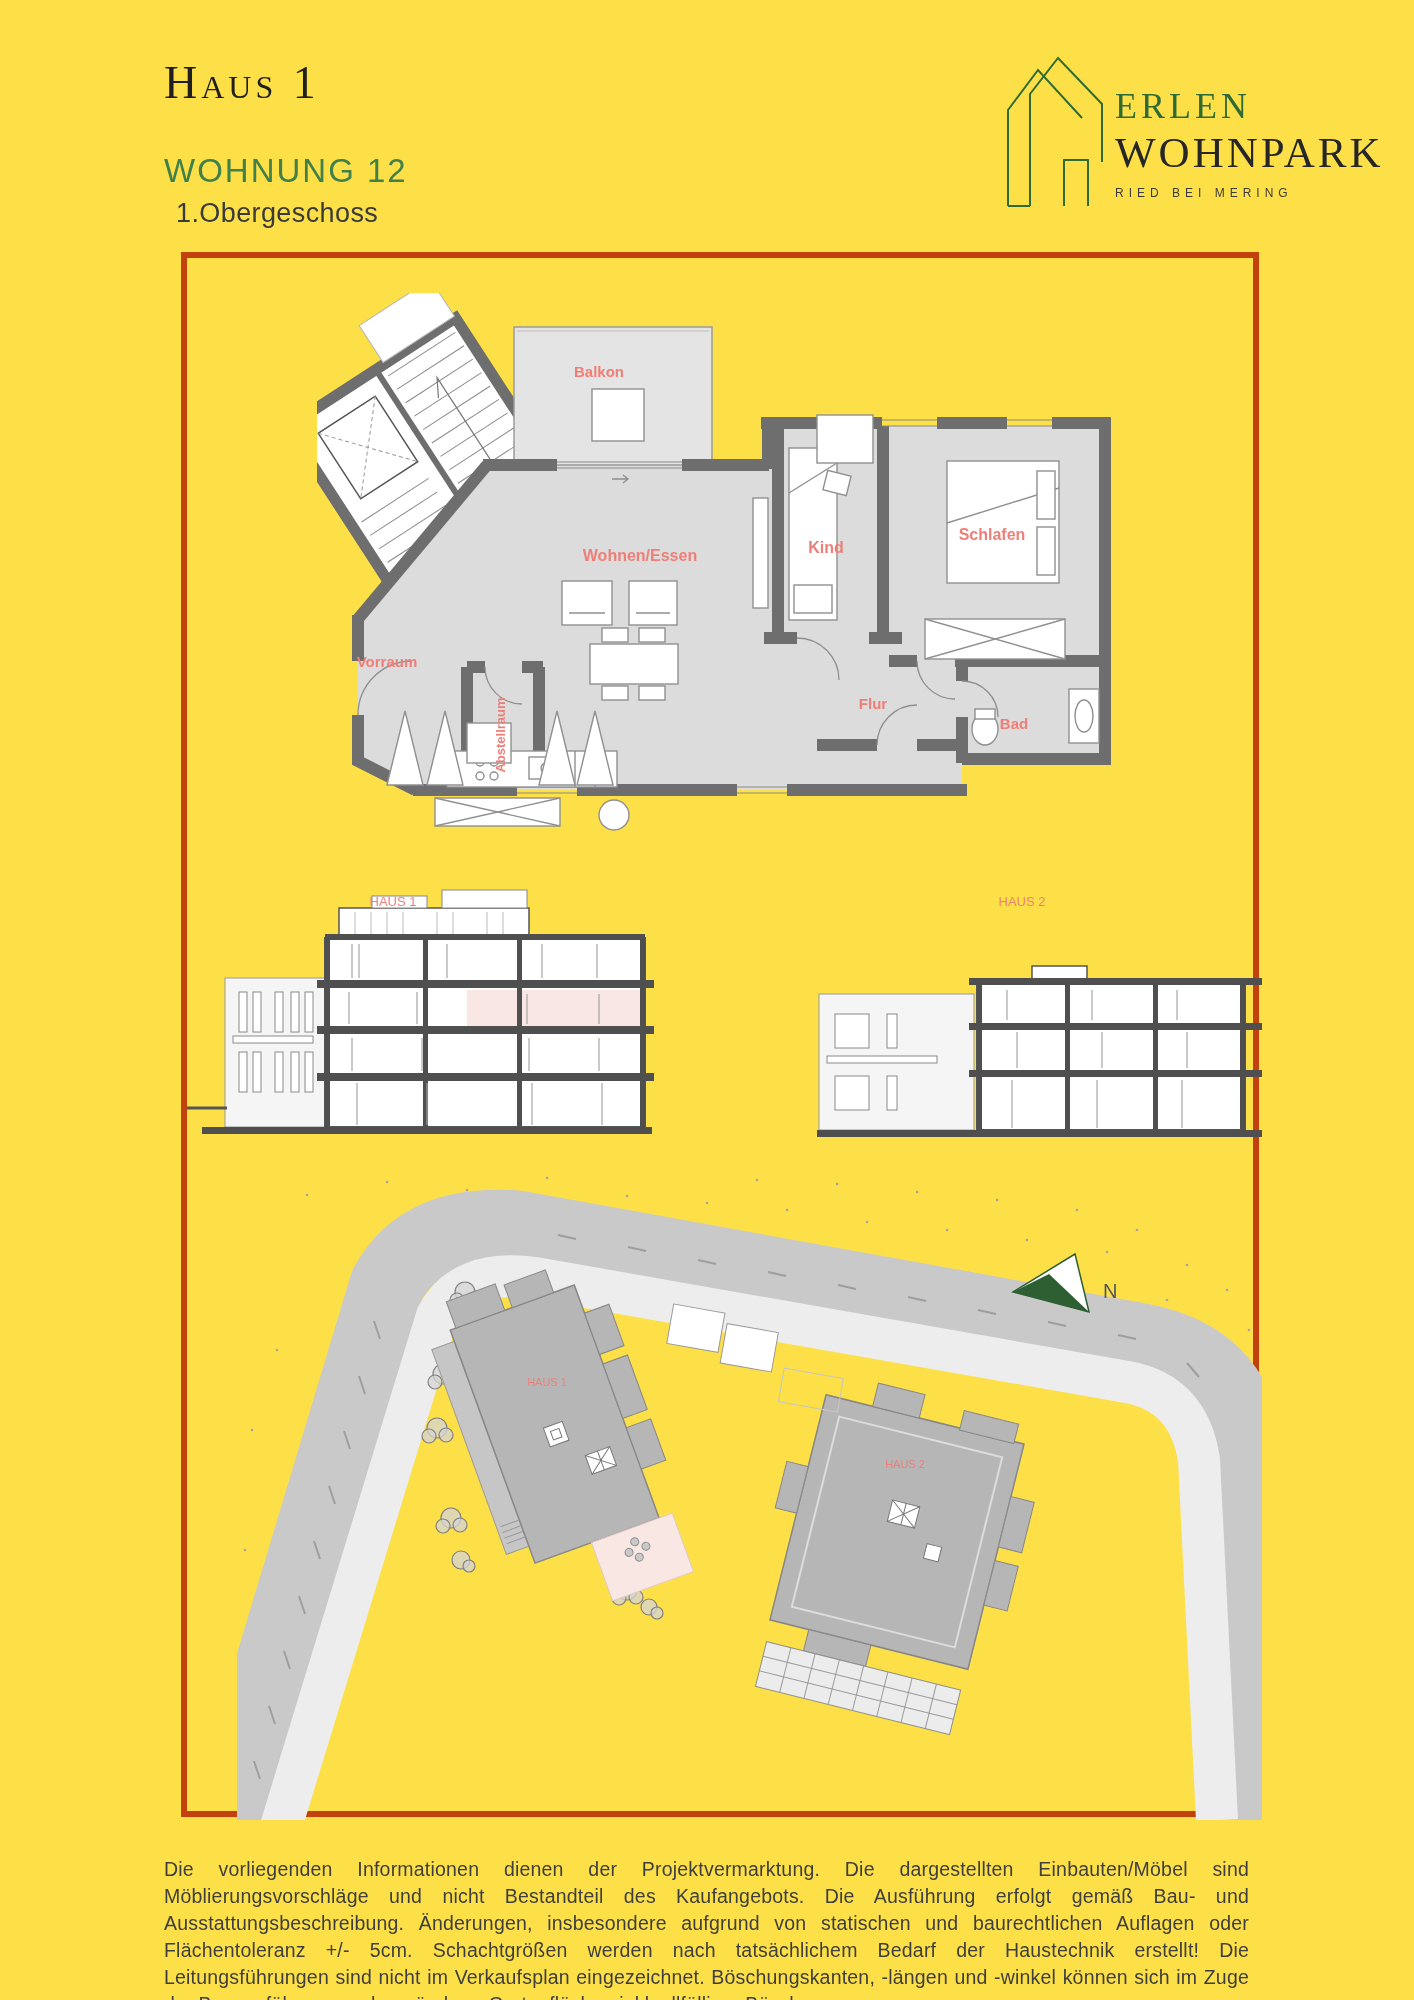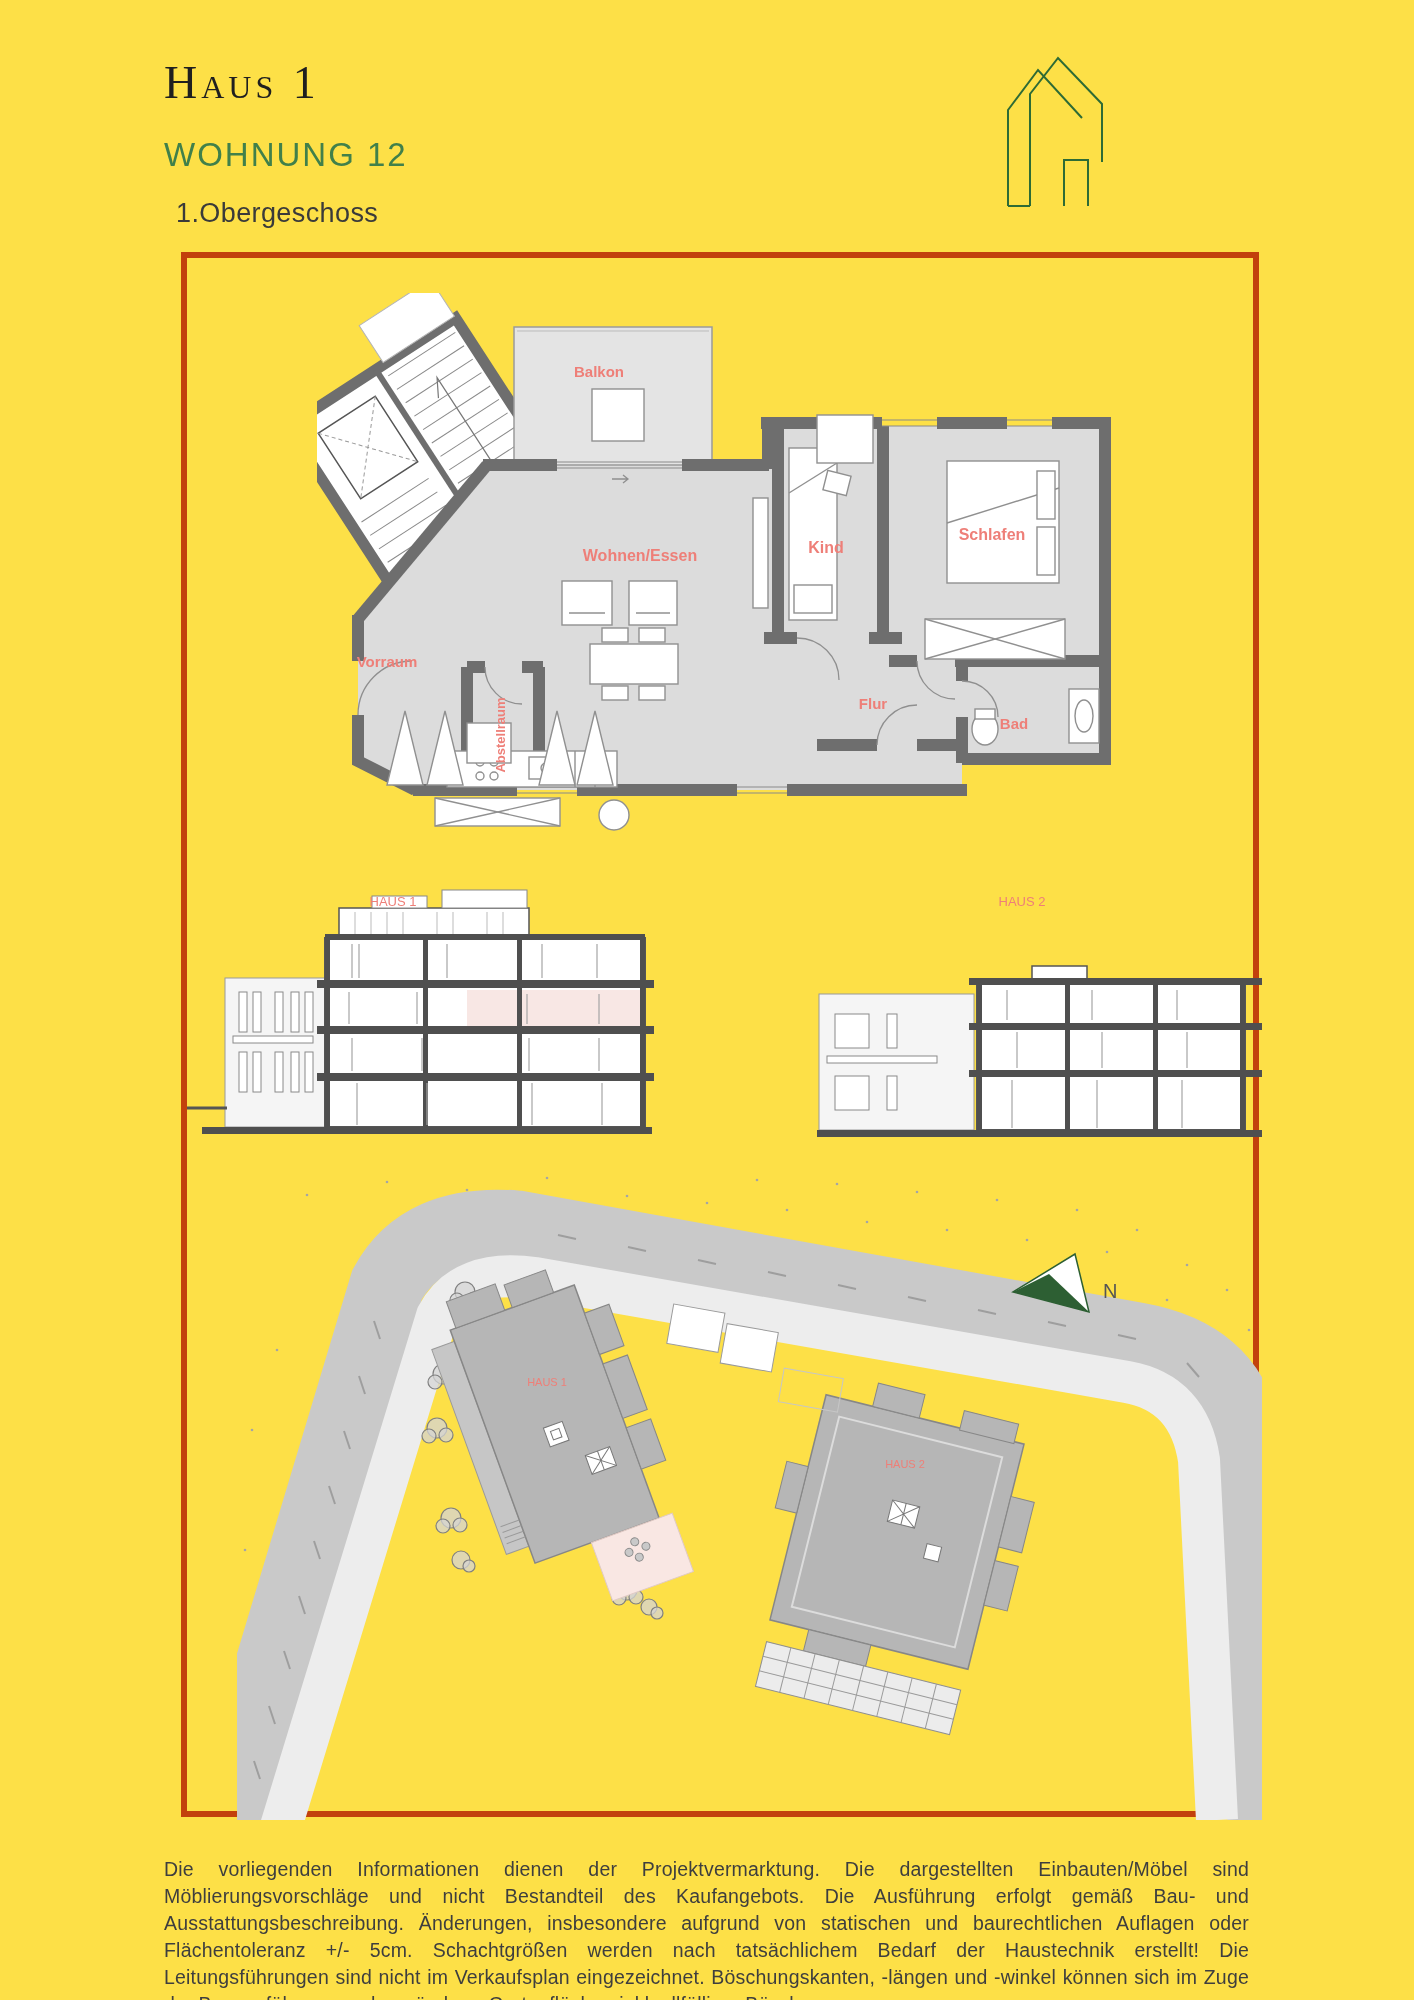--- a/index.html
+++ b/index.html
@@ -1,21 +1,21 @@
 <!DOCTYPE html>
 <html><head>
 <meta charset="utf-8">
 <style>
   html,body{margin:0;padding:0;background:#ffffff;}
   .page{position:relative;width:1414px;height:2000px;background:#fde047;overflow:hidden;
         font-family:"Liberation Sans",sans-serif;}
   
   .title{position:absolute;left:164px;top:56px;font-family:"Liberation Serif",serif;
          font-variant:small-caps;font-weight:400;font-size:46px;letter-spacing:4px;color:#1f1f1f;}
-  .subtitle{position:absolute;left:164px;top:136px;font-size:33px;letter-spacing:2px;
+  .subtitle{position:absolute;left:164px;top:152px;font-size:33px;letter-spacing:2px;
             color:#41804a;font-weight:400;}
   .floor{position:absolute;left:176px;top:198px;font-size:27px;color:#3a3a3a;letter-spacing:.4px;}
   
   .logo{position:absolute;left:1000px;top:44px;width:360px;height:190px;}
   .logo svg{position:absolute;left:0;top:4px;}
   .logo-text{position:absolute;left:115px;top:44px;font-family:"Liberation Serif",serif;color:#2b2b2b;}
   .logo-erlen{display:block;font-size:36px;letter-spacing:4px;color:#2e6b35;line-height:1;}
   .logo-wohnpark{display:block;font-size:43px;letter-spacing:3px;color:#262626;line-height:1;margin-top:7px;}
   .logo-tag{display:block;font-family:"Liberation Sans",sans-serif;font-size:12px;letter-spacing:5px;
             color:#3c3c3c;margin-top:12px;}
@@ -45,20 +45,25 @@
 
   <div class="logo">
     <svg width="110" height="160" viewBox="0 0 110 160">
       <g fill="none" stroke="#2e6b35" stroke-width="2">
         <polyline points="8,158 8,62 38,22 82,70"></polyline>
         <polyline points="30,158 30,46 58,10 102,56 102,114"></polyline>
         <polyline points="64,158 64,112 88,112 88,158"></polyline>
         <line x1="8" y1="158" x2="30" y2="158"></line>
       </g>
     </svg>
+    <div class="logo-text">
+      <span class="logo-erlen">ERLEN</span>
+      <span class="logo-wohnpark">WOHNPARK</span>
+      <span class="logo-tag">RIED BEI MERING</span>
+    </div>
   </div>
 
   <div class="frame">
 
     <svg class="svg-floorplan" width="840" height="545" viewBox="0 0 840 545">
 
       <g transform="rotate(-33 120 180)">
         <rect x="20" y="60" width="200" height="240" fill="#ffffff" stroke="#6e6e6e" stroke-width="11"></rect>
         <rect x="135" y="14" width="85" height="44" fill="#ffffff" stroke="#b5b5b5" stroke-width="1"></rect>
         <line x1="125" y1="60" x2="125" y2="300" stroke="#6e6e6e" stroke-width="6"></line>

